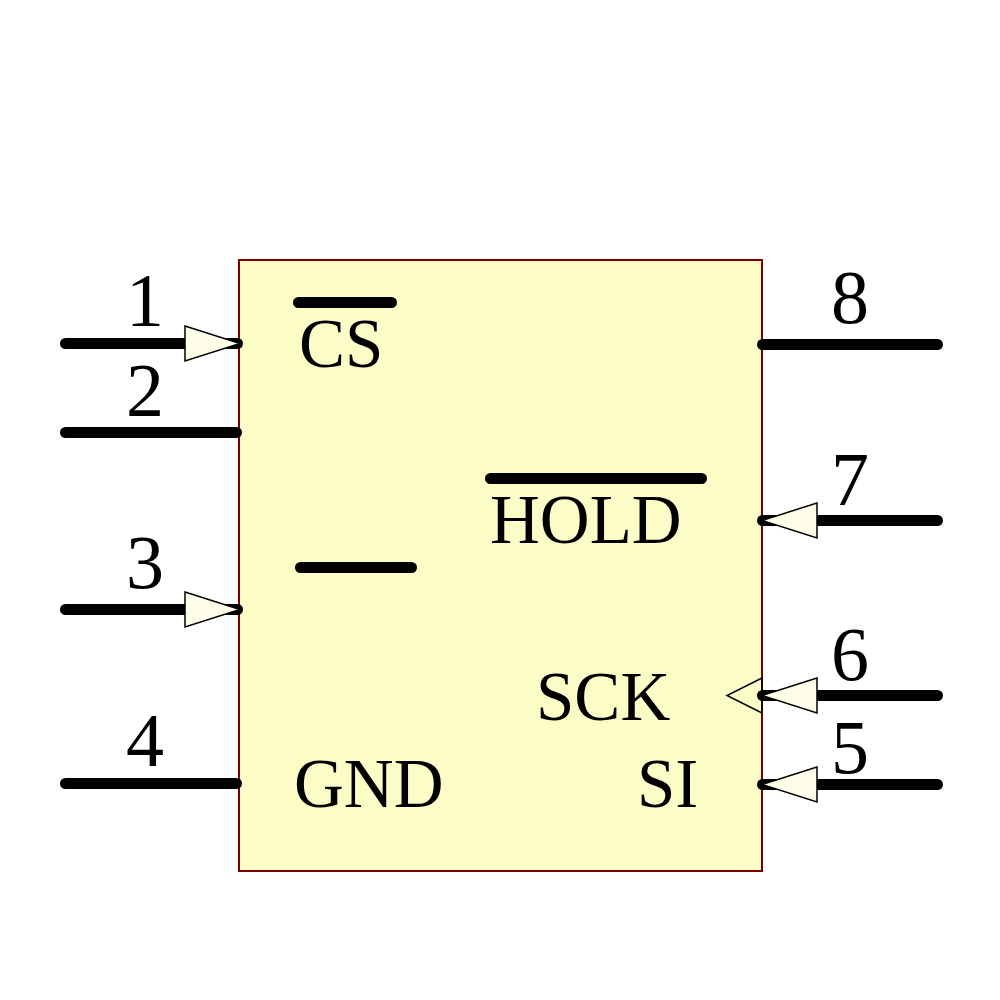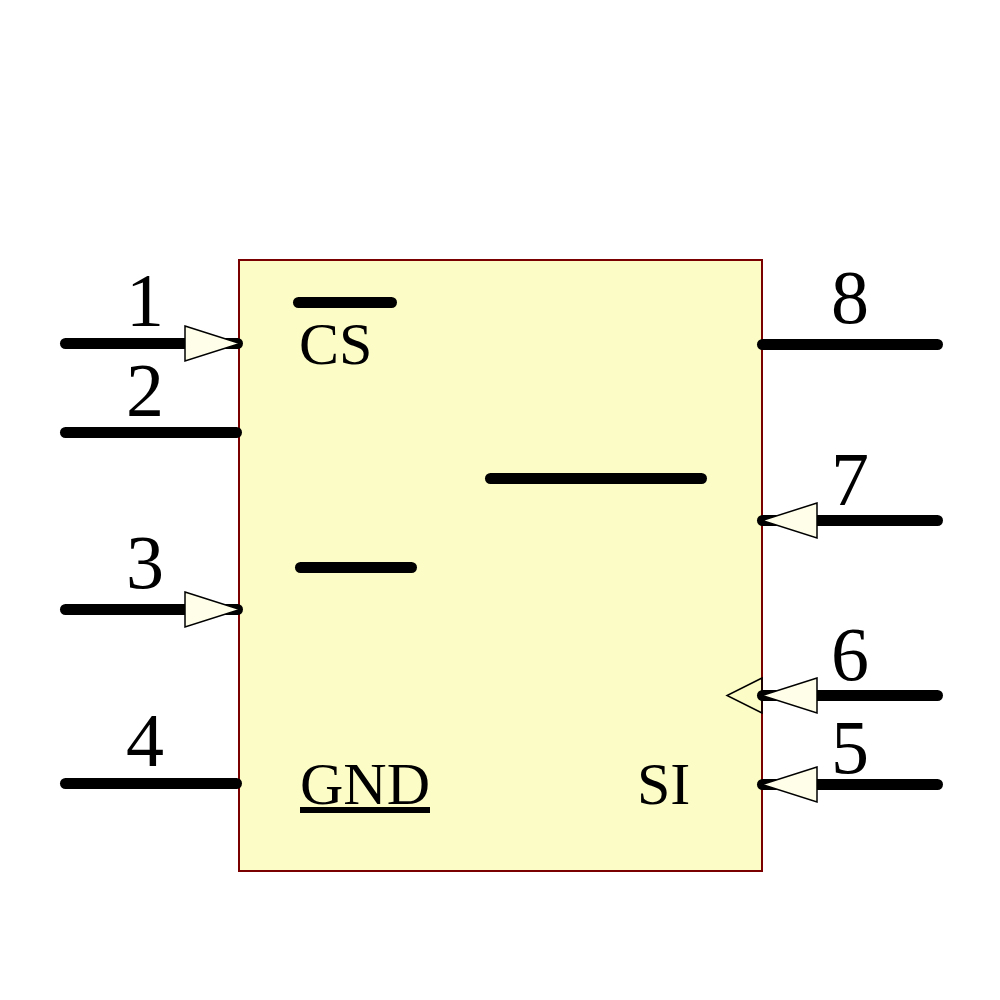--- a/index.html
+++ b/index.html
@@ -75,29 +75,29 @@
   #p3-num { top: 524px; }
   #p4-num { top: 702px; }
   #p5-num { top: 709px; }
   #p6-num { top: 616px; }
   #p7-num { top: 441px; }
   #p8-num { top: 259px; }
 
   
   .pin-label {
     position: absolute;
-    font-size: 60px;
+    font-size: 69px;
     line-height: 76px;
     white-space: nowrap;
     z-index: 2;
   }
   #label-cs   { left: 299px; top: 306px; }
   #label-so   { left: 299px; top: 394px; }
   #label-wp   { left: 302px; top: 571px; }
-  #label-gnd  { left: 300px; top: 746px; text-decoration: underline; }
+  #label-gnd  { left: 294px; top: 746px; }
   #label-vcc  { left: 545px; top: 306px; }
   #label-hold { left: 490px; top: 482px; }
   #label-sck  { left: 536px; top: 659px; }
   #label-si   { left: 637px; top: 746px; }
 
   
   .overline {
     position: absolute;
     height: 11px;
     background: var(--line-color, #000000);
@@ -145,24 +145,26 @@
   <div class="pin-label" id="label-si">SI</div>
 
   <div class="pin-line" id="p6-line"></div>
   <svg class="arrow" id="p6-clock" width="35" height="35">
     <polygon class="open-head" points="35,0 0,17.5 35,35"></polygon>
   </svg>
   <svg class="arrow" id="p6-arrow" width="55" height="35">
     <polygon class="head" points="55,0 0,17.5 55,35"></polygon>
   </svg>
   <div class="pin-number right-num" id="p6-num">6</div>
+  <div class="pin-label" id="label-sck">SCK</div>
 
   <div class="pin-line" id="p7-line"></div>
   <svg class="arrow" id="p7-arrow" width="55" height="35">
     <polygon class="head" points="55,0 0,17.5 55,35"></polygon>
   </svg>
   <div class="pin-number right-num" id="p7-num">7</div>
   <div class="overline" id="ol-hold"></div>
+  <div class="pin-label" id="label-hold">HOLD</div>
 
   <div class="pin-line" id="p8-line"></div>
   <div class="pin-number right-num" id="p8-num">8</div>
 
 </div>
 
 </body></html>

